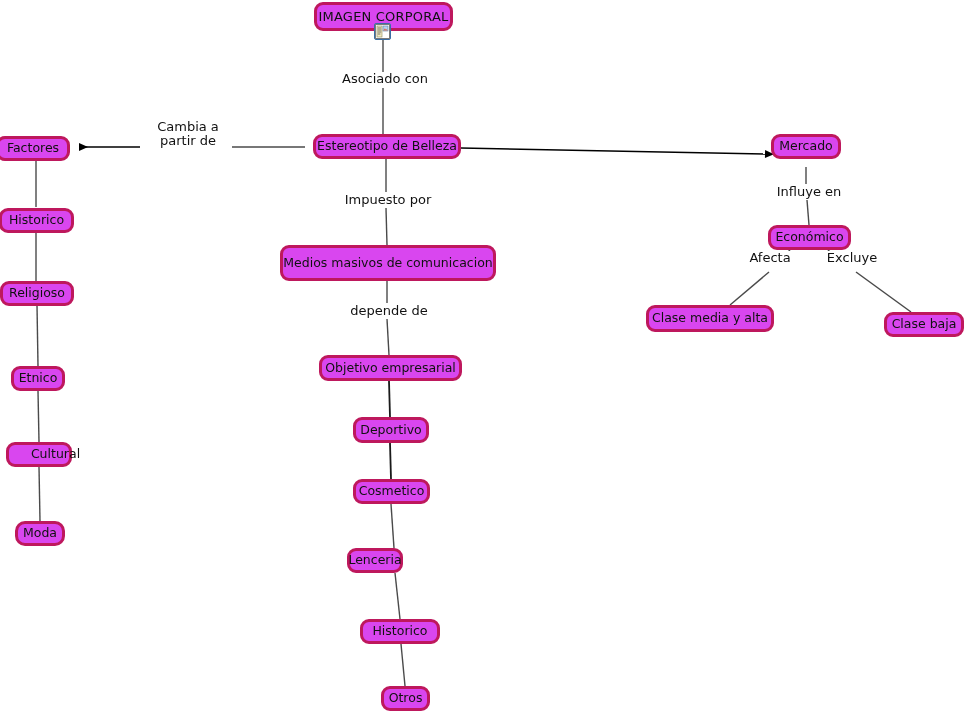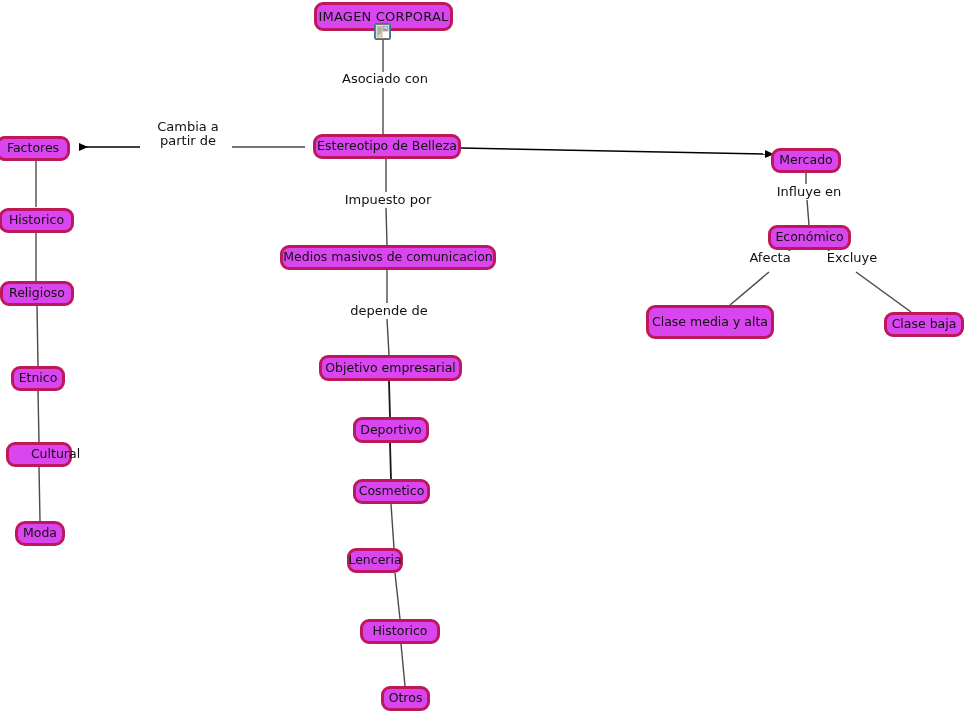--- a/index.html
+++ b/index.html
@@ -155,34 +155,34 @@
   <div class="node" style="left:11px; top:366px; width:54px; height:25px;">
     <span>Etnico</span>
   </div>
   <div class="node" style="left:6px; top:442px; width:66px; height:25px;padding-left:42px;">
     <span>Cultural</span>
   </div>
   <div class="node" style="left:15px; top:521px; width:50px; height:25px;border-radius:10px;">
     <span>Moda</span>
   </div>
 
-  <div class="node" style="left:771px; top:148px; width:70px; height:25px;">
+  <div class="node" style="left:771px; top:134px; width:70px; height:25px;">
     <span>Mercado</span>
   </div>
   <div class="node" style="left:768px; top:225px; width:83px; height:25px;">
     <span>Económico</span>
   </div>
-  <div class="node" style="left:646px; top:305px; width:128px; height:34px;">
+  <div class="node" style="left:646px; top:305px; width:128px; height:27px;">
     <span>Clase media y alta</span>
   </div>
   <div class="node" style="left:884px; top:312px; width:80px; height:25px;">
     <span>Clase baja</span>
   </div>
 
-  <div class="node" style="left:280px; top:245px; width:216px; height:25px;">
+  <div class="node" style="left:280px; top:245px; width:216px; height:36px;">
     <span>Medios masivos de comunicacion</span>
   </div>
   <div class="node" style="left:319px; top:355px; width:143px; height:26px;">
     <span>Objetivo empresarial</span>
   </div>
   <div class="node" style="left:353px; top:417px; width:76px; height:26px;">
     <span>Deportivo</span>
   </div>
   <div class="node" style="left:353px; top:479px; width:77px; height:25px;">
     <span>Cosmetico</span>

